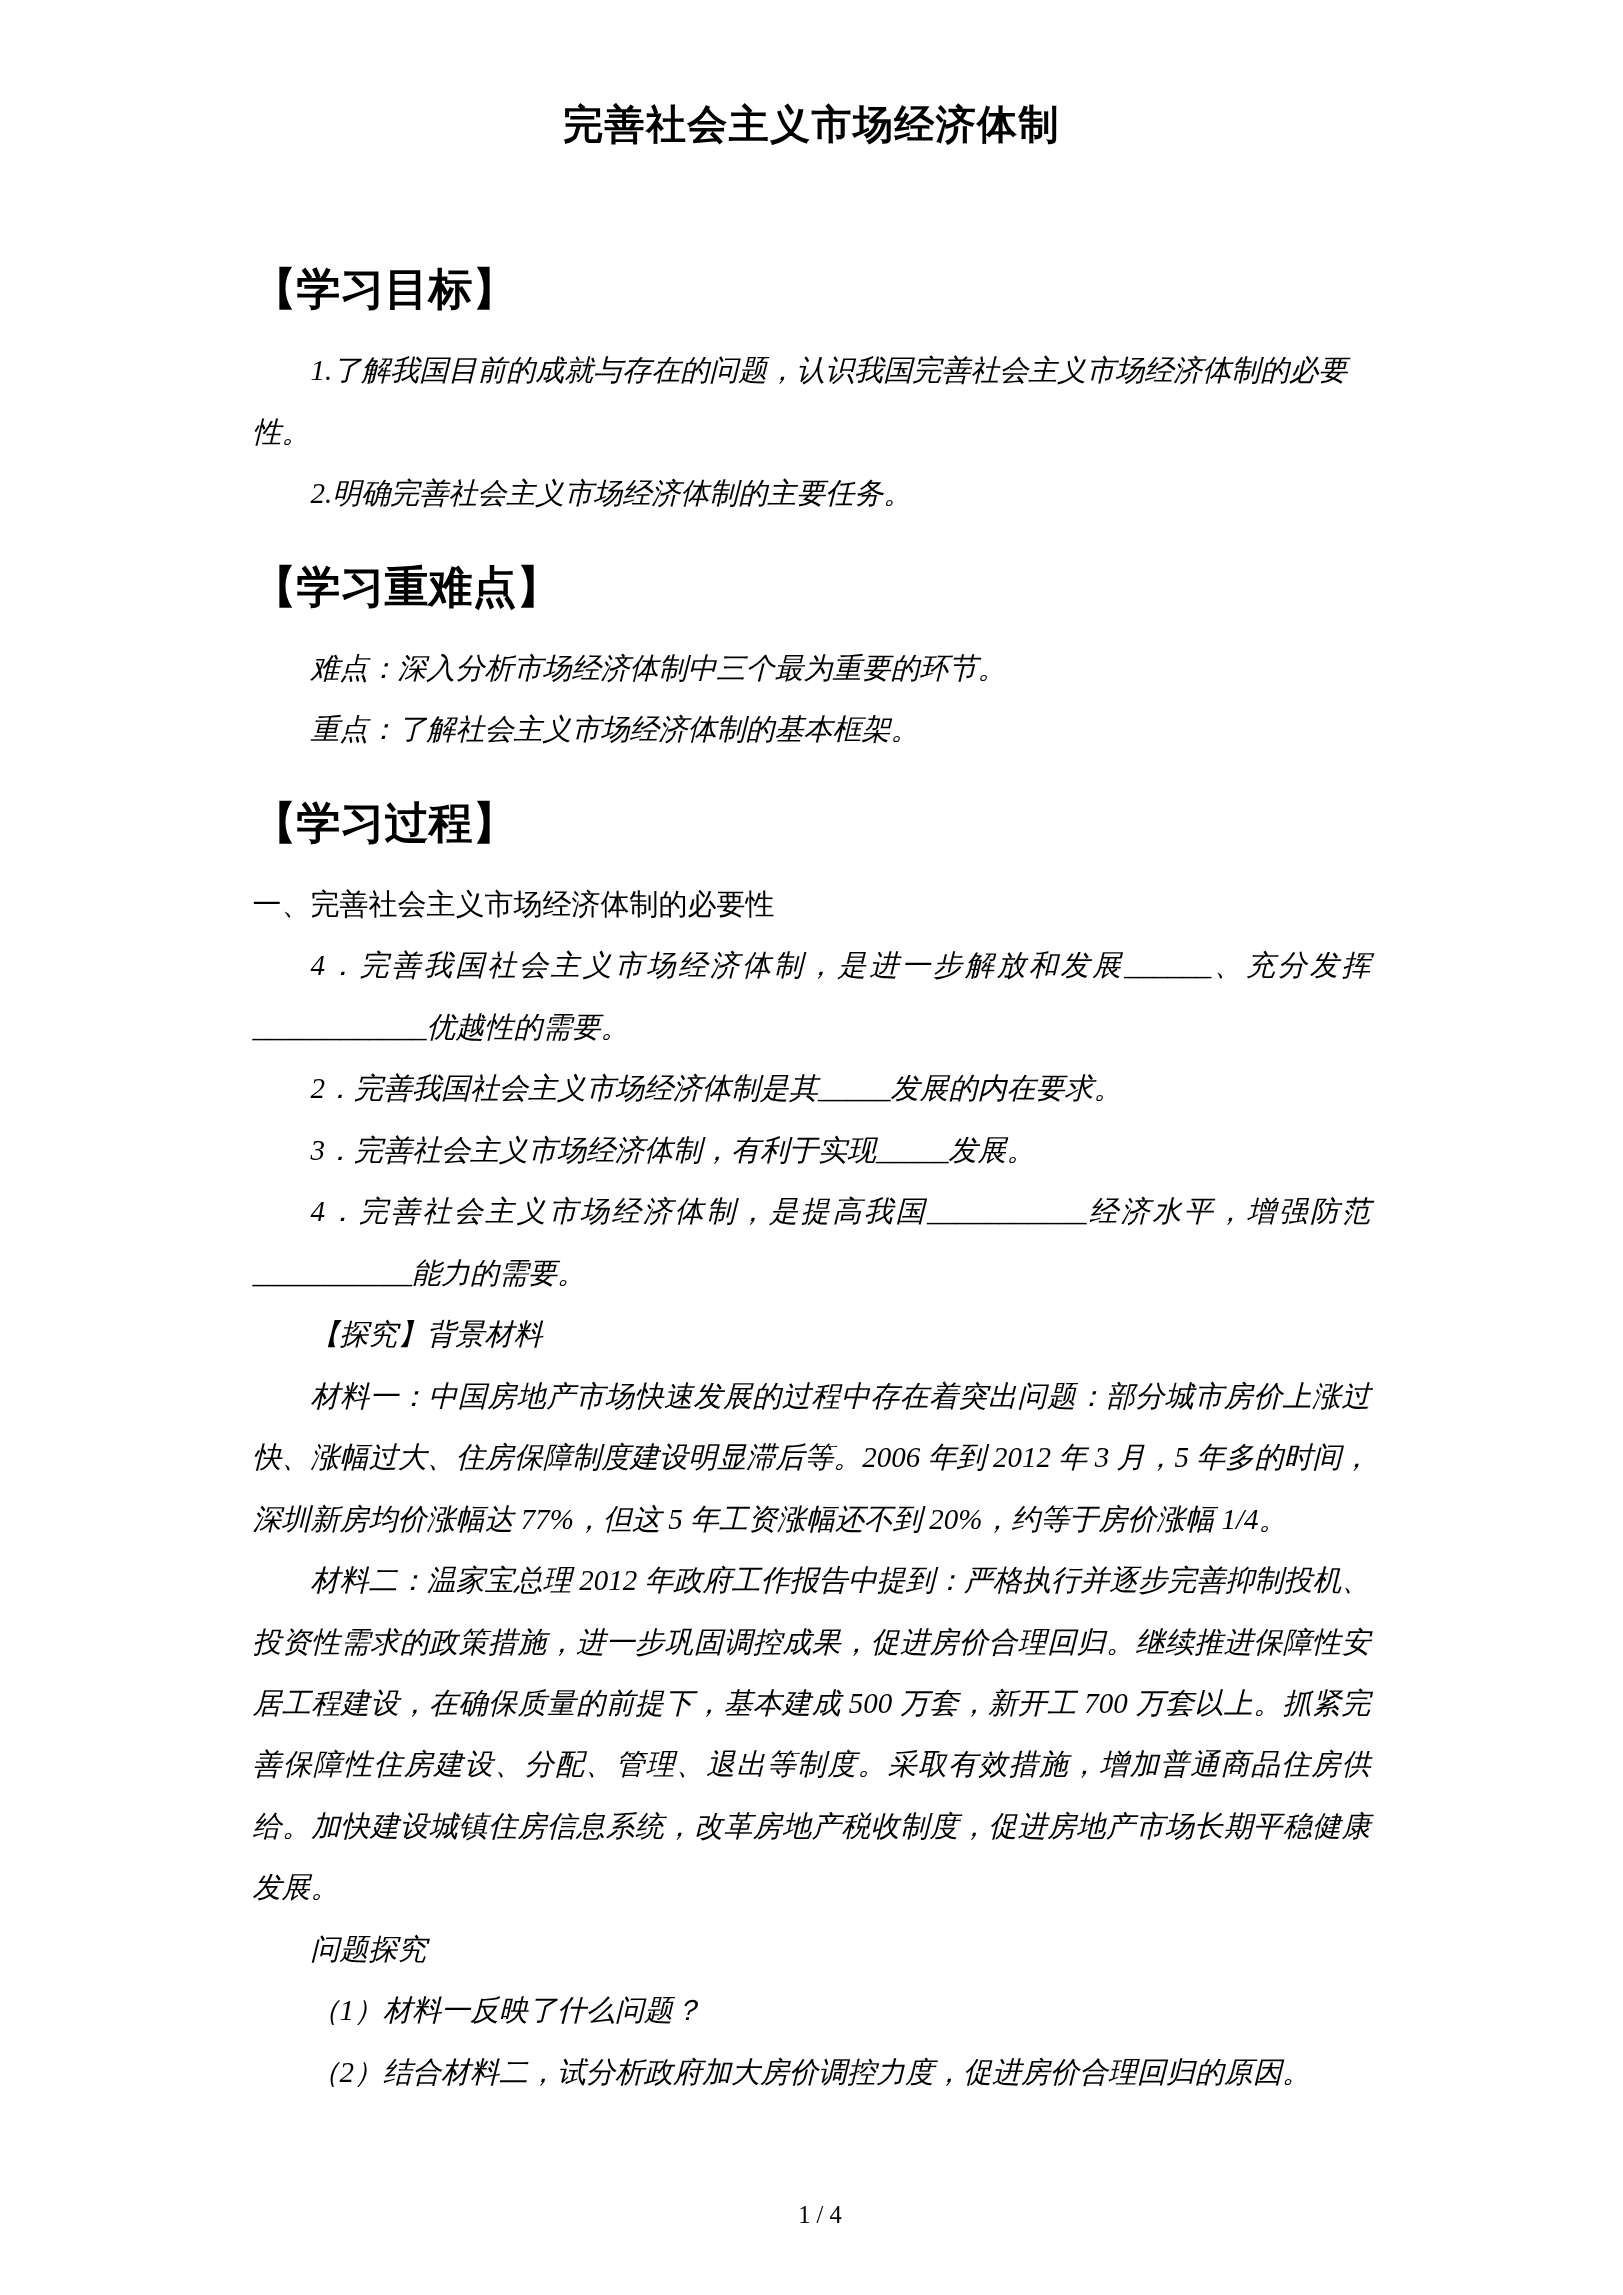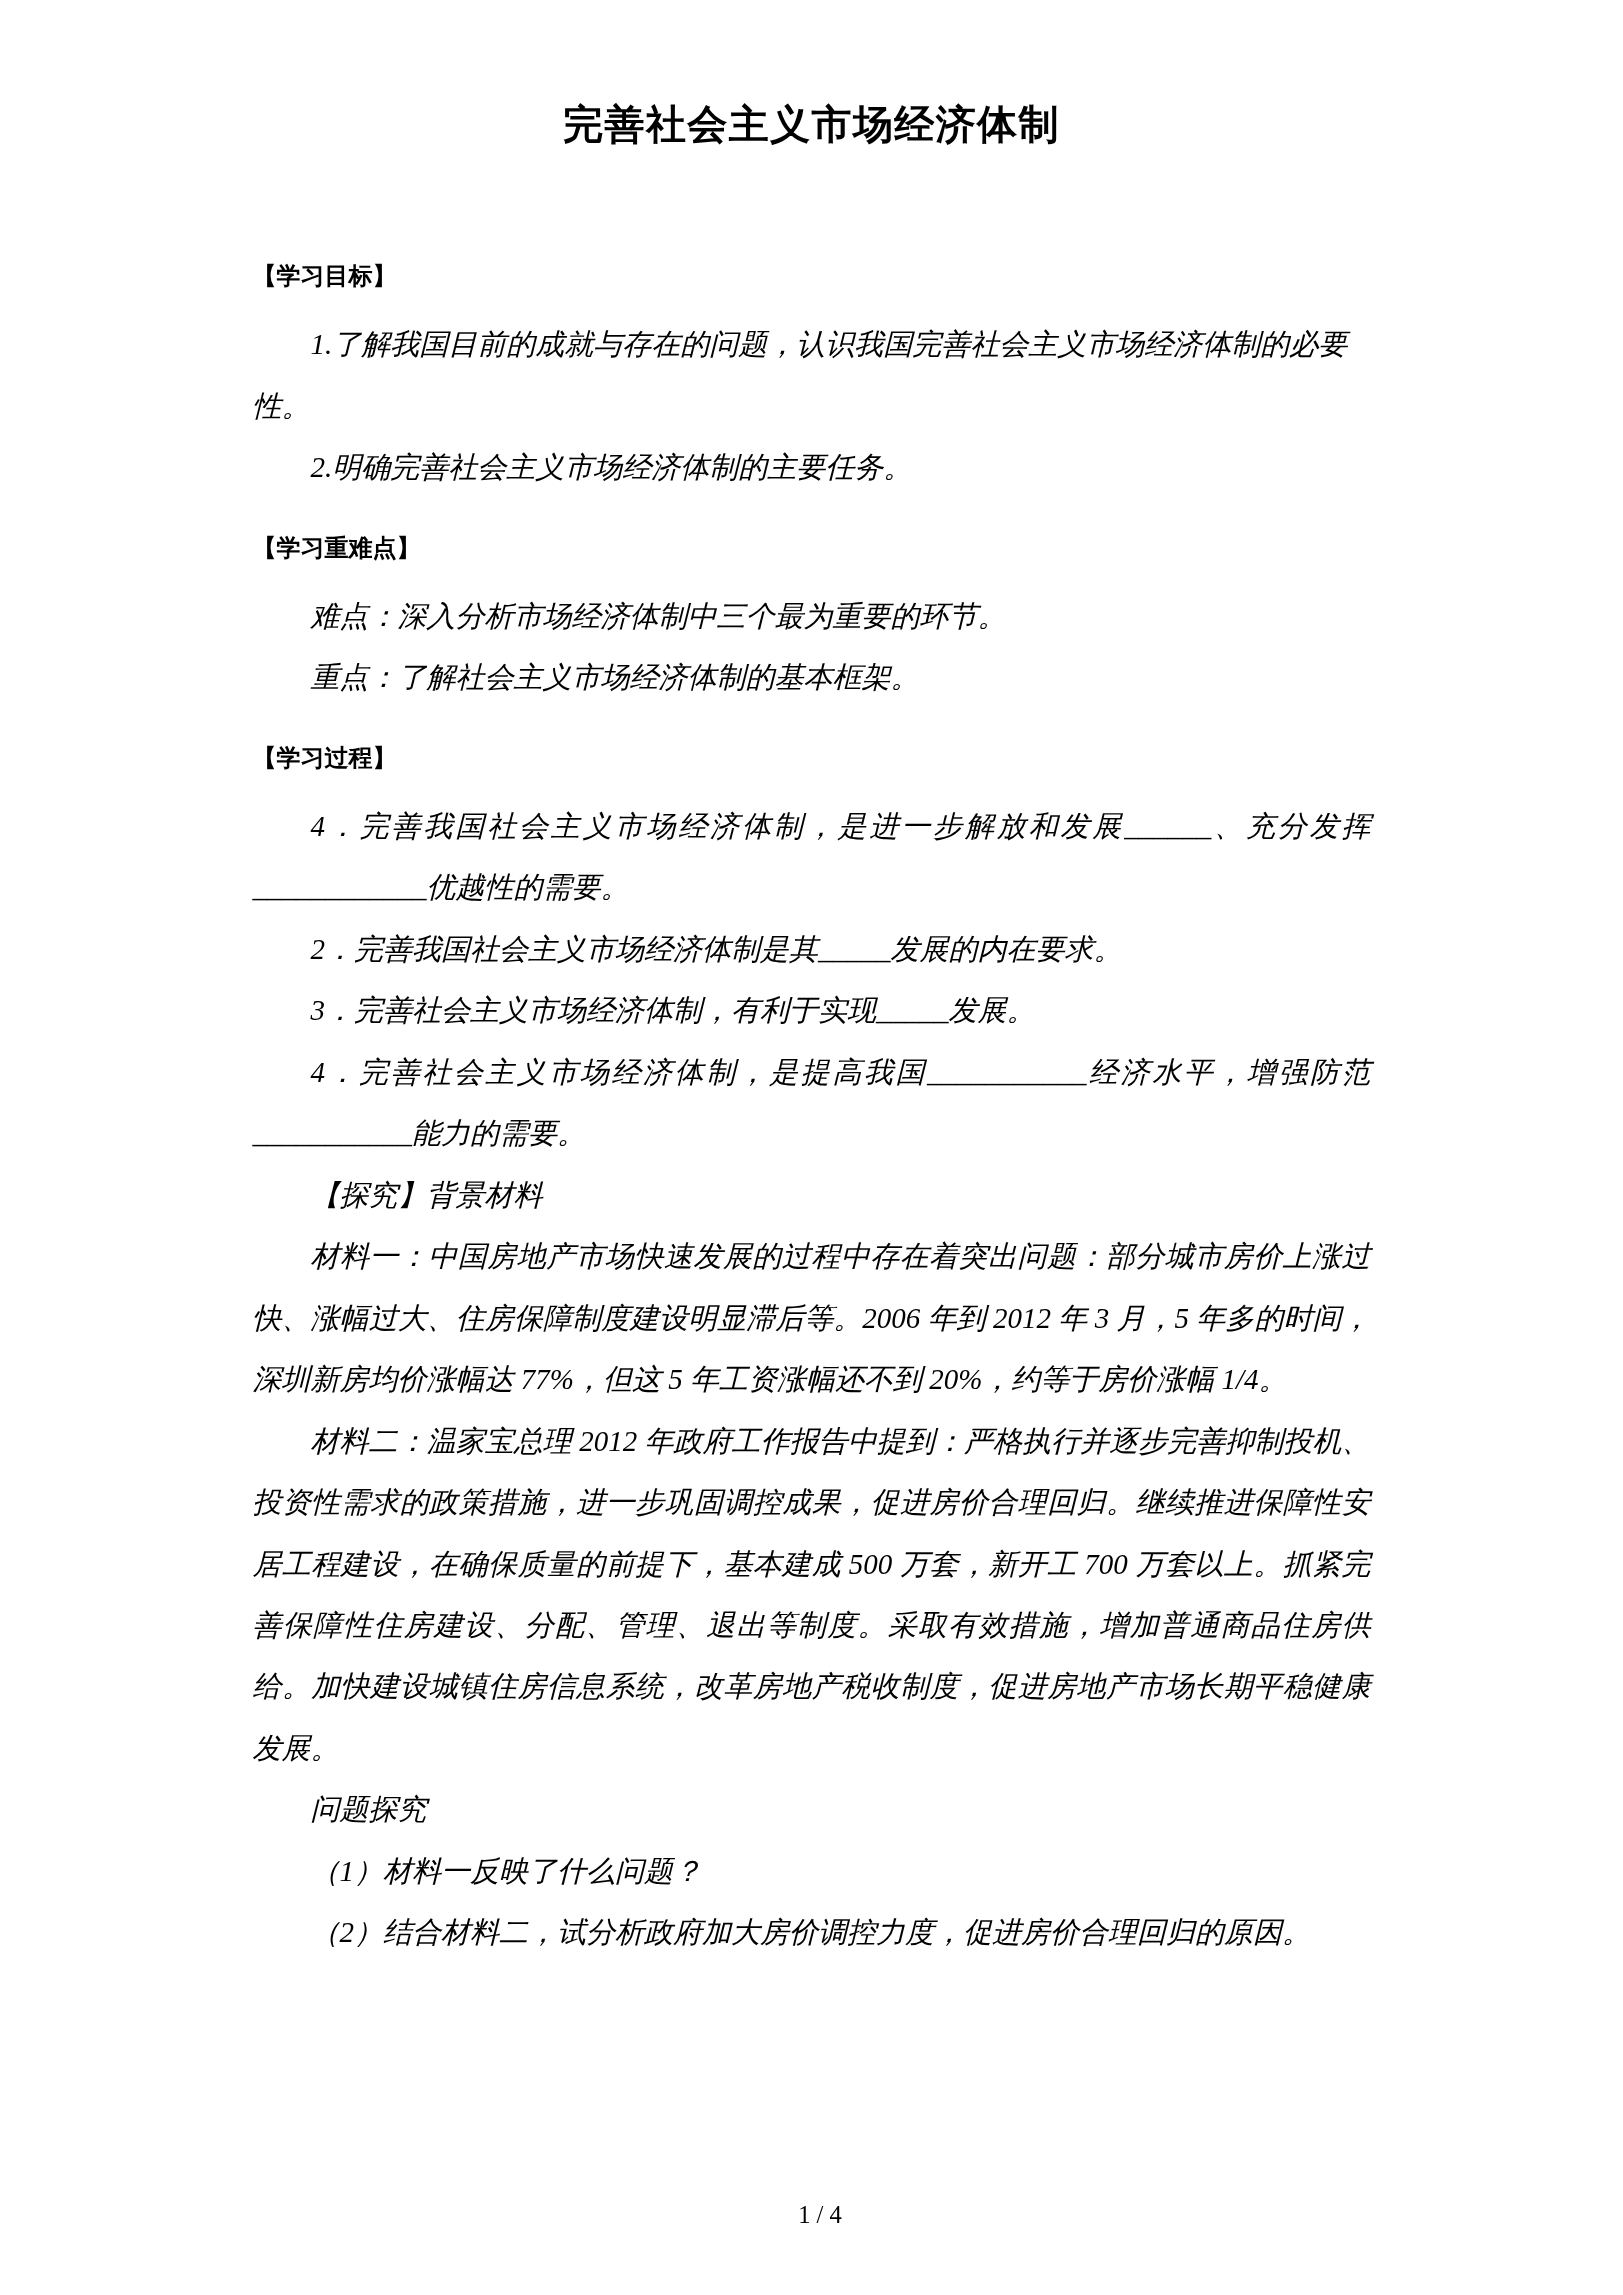--- a/index.html
+++ b/index.html
@@ -20,21 +20,21 @@
   }
   .doc-title {
     margin: 0 0 109px 0;
     text-align: center;
     font-size: 40px;
     font-weight: 700;
     letter-spacing: 1.4px;
   }
   .sec-heading {
     margin: 34px 0 22px 0;
-    font-size: 24px;
+    font-size: 44px;
     font-weight: 700;
     line-height: 1.3;
     font-family: Liberation Serif, serif;
   }
   .para {
     margin: 0;
     font-size: 29px;
     line-height: 2.12;
   }
   .indent {
@@ -67,20 +67,21 @@
   <h2 class="sec-heading">【学习目标】</h2>
   <p class="para indent">1.了解我国目前的成就与存在的问题，认识我国完善社会主义市场经济体制的必要性。</p>
   <p class="para indent">2.明确完善社会主义市场经济体制的主要任务。</p>
 
   <h2 class="sec-heading">【学习重难点】</h2>
   <p class="para indent">难点：深入分析市场经济体制中三个最为重要的环节。</p>
   <p class="para indent">重点：了解社会主义市场经济体制的基本框架。</p>
 
   <h2 class="sec-heading">【学习过程】</h2>
 
+  <p class="para part-title">一、完善社会主义市场经济体制的必要性</p>
 
   <p class="para indent justify">4．完善我国社会主义市场经济体制，是进一步解放和发展______、充分发挥____________优越性的需要。</p>
   <p class="para indent">2．完善我国社会主义市场经济体制是其_____发展的内在要求。</p>
   <p class="para indent">3．完善社会主义市场经济体制，有利于实现_____发展。</p>
   <p class="para indent justify">4．完善社会主义市场经济体制，是提高我国___________经济水平，增强防范___________能力的需要。</p>
 
   <p class="para indent">【探究】背景材料</p>
 
   <p class="para indent justify">材料一：中国房地产市场快速发展的过程中存在着突出问题：部分城市房价上涨过快、涨幅过大、住房保障制度建设明显滞后等。2006 年到 2012 年 3 月，5 年多的时间，深圳新房均价涨幅达 77%，但这 5 年工资涨幅还不到 20%，约等于房价涨幅 1/4。</p>
   <p class="para indent justify">材料二：温家宝总理 2012 年政府工作报告中提到：严格执行并逐步完善抑制投机、投资性需求的政策措施，进一步巩固调控成果，促进房价合理回归。继续推进保障性安居工程建设，在确保质量的前提下，基本建成 500 万套，新开工 700 万套以上。抓紧完善保障性住房建设、分配、管理、退出等制度。采取有效措施，增加普通商品住房供给。加快建设城镇住房信息系统，改革房地产税收制度，促进房地产市场长期平稳健康发展。</p>

